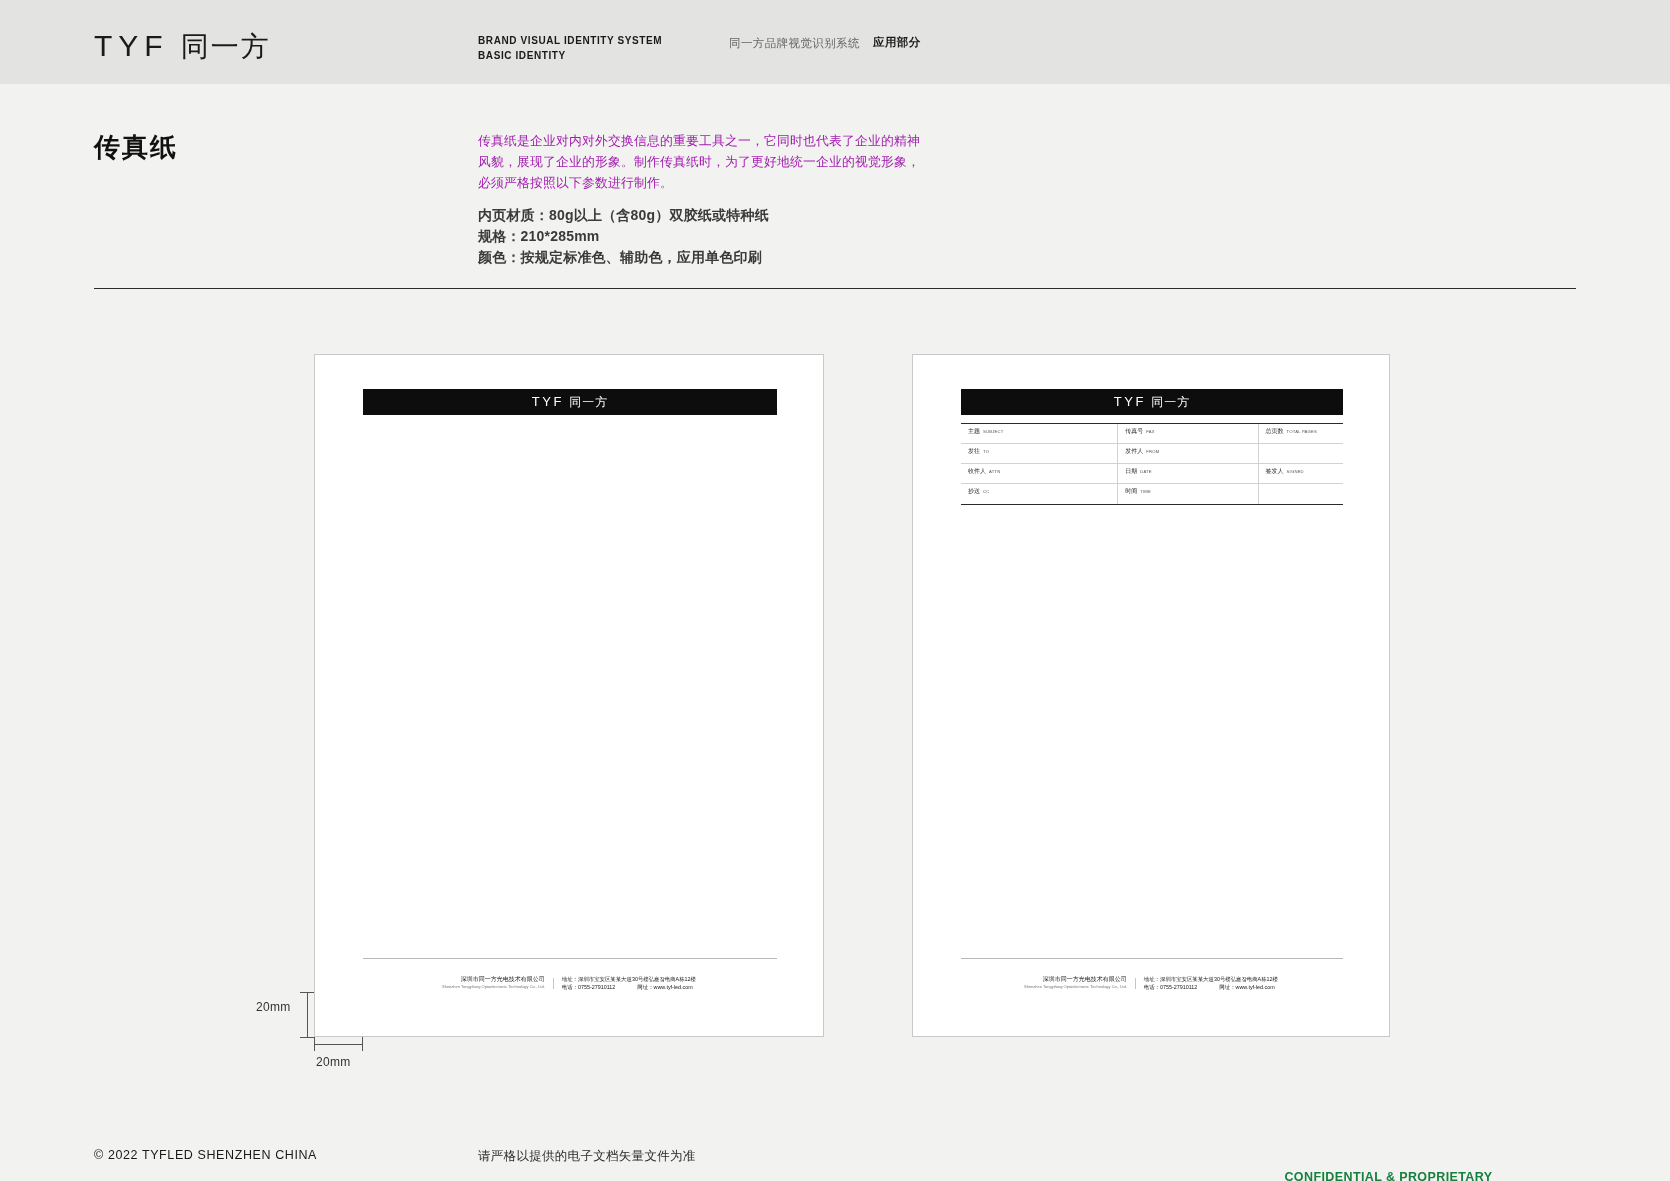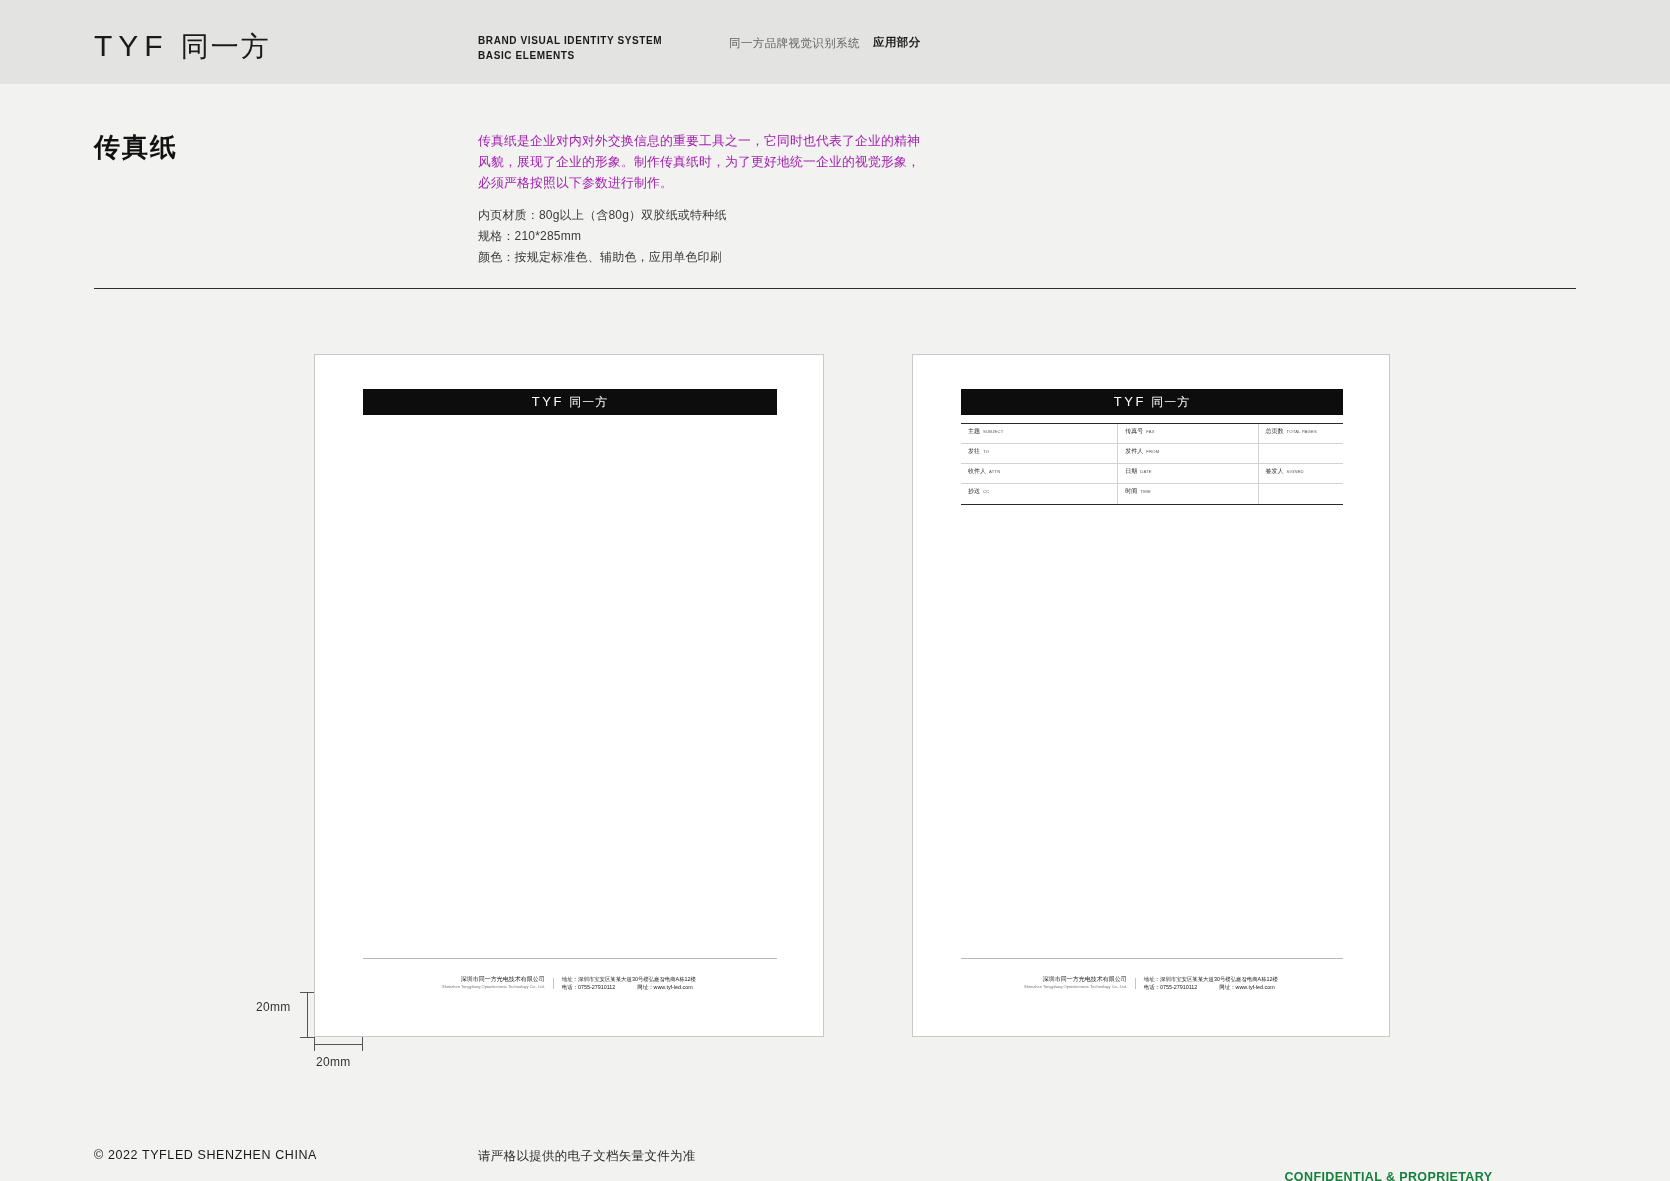--- a/index.html
+++ b/index.html
@@ -97,24 +97,25 @@
     font-size: 12.8px;
     line-height: 21px;
     color: #a21caf;
     letter-spacing: 0.2px;
   }
   .specs {
     position: absolute;
     left: 478px;
     top: 205px;
     width: 520px;
-    font-size: 12px;
+    font-size: 14px;
     line-height: 21px;
     color: #3a3a3a;
     letter-spacing: 0.2px;
+    font-weight: bold;
   }
   .rule {
     position: absolute;
     left: 94px;
     top: 288px;
     width: 1482px;
     height: 1px;
     background: #2d2d2d;
   }
 
@@ -261,21 +262,21 @@
 
 <div class="page">
 
   <div class="header">
     <div class="logo">
       <span class="logo-tyf">TYF</span>
       <span class="logo-cn">同一方</span>
     </div>
     <div class="header-center">
       <div>BRAND VISUAL IDENTITY SYSTEM</div>
-      <div>BASIC ELEMENTS</div>
+      <div>BASIC IDENTITY</div>
     </div>
     <div class="header-cn">同一方品牌视觉识别系统</div>
     <div class="header-section">应用部分</div>
   </div>
 
   <div class="title">传真纸</div>
   <div class="desc">传真纸是企业对内对外交换信息的重要工具之一，它同时也代表了企业的精神风貌，展现了企业的形象。制作传真纸时，为了更好地统一企业的视觉形象，必须严格按照以下参数进行制作。</div>
   <div class="specs">
     <div>内页材质：80g以上（含80g）双胶纸或特种纸</div>
     <div>规格：210*285mm</div>

